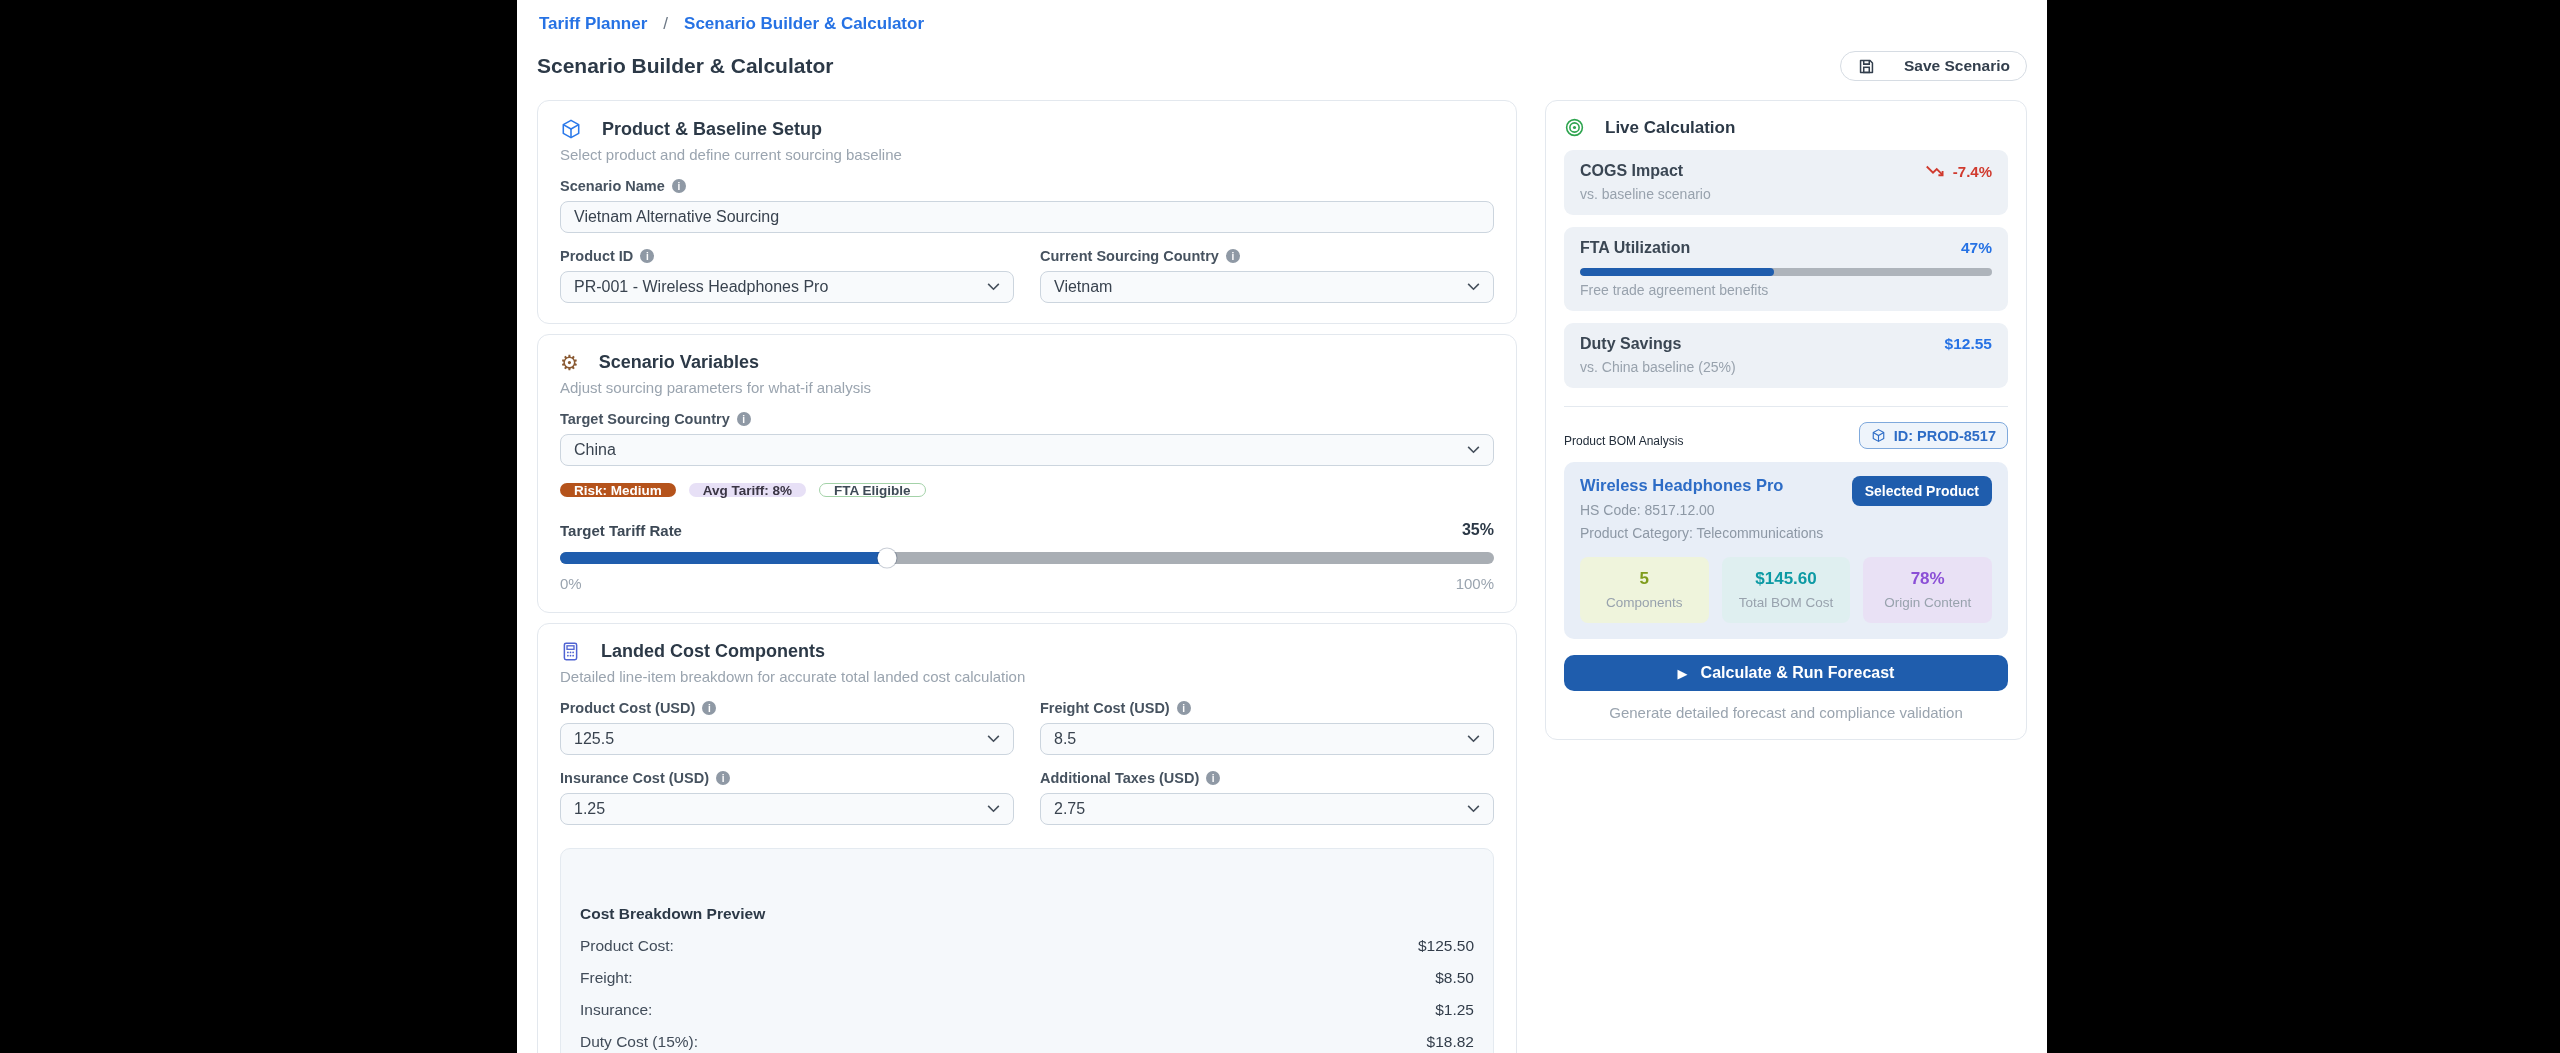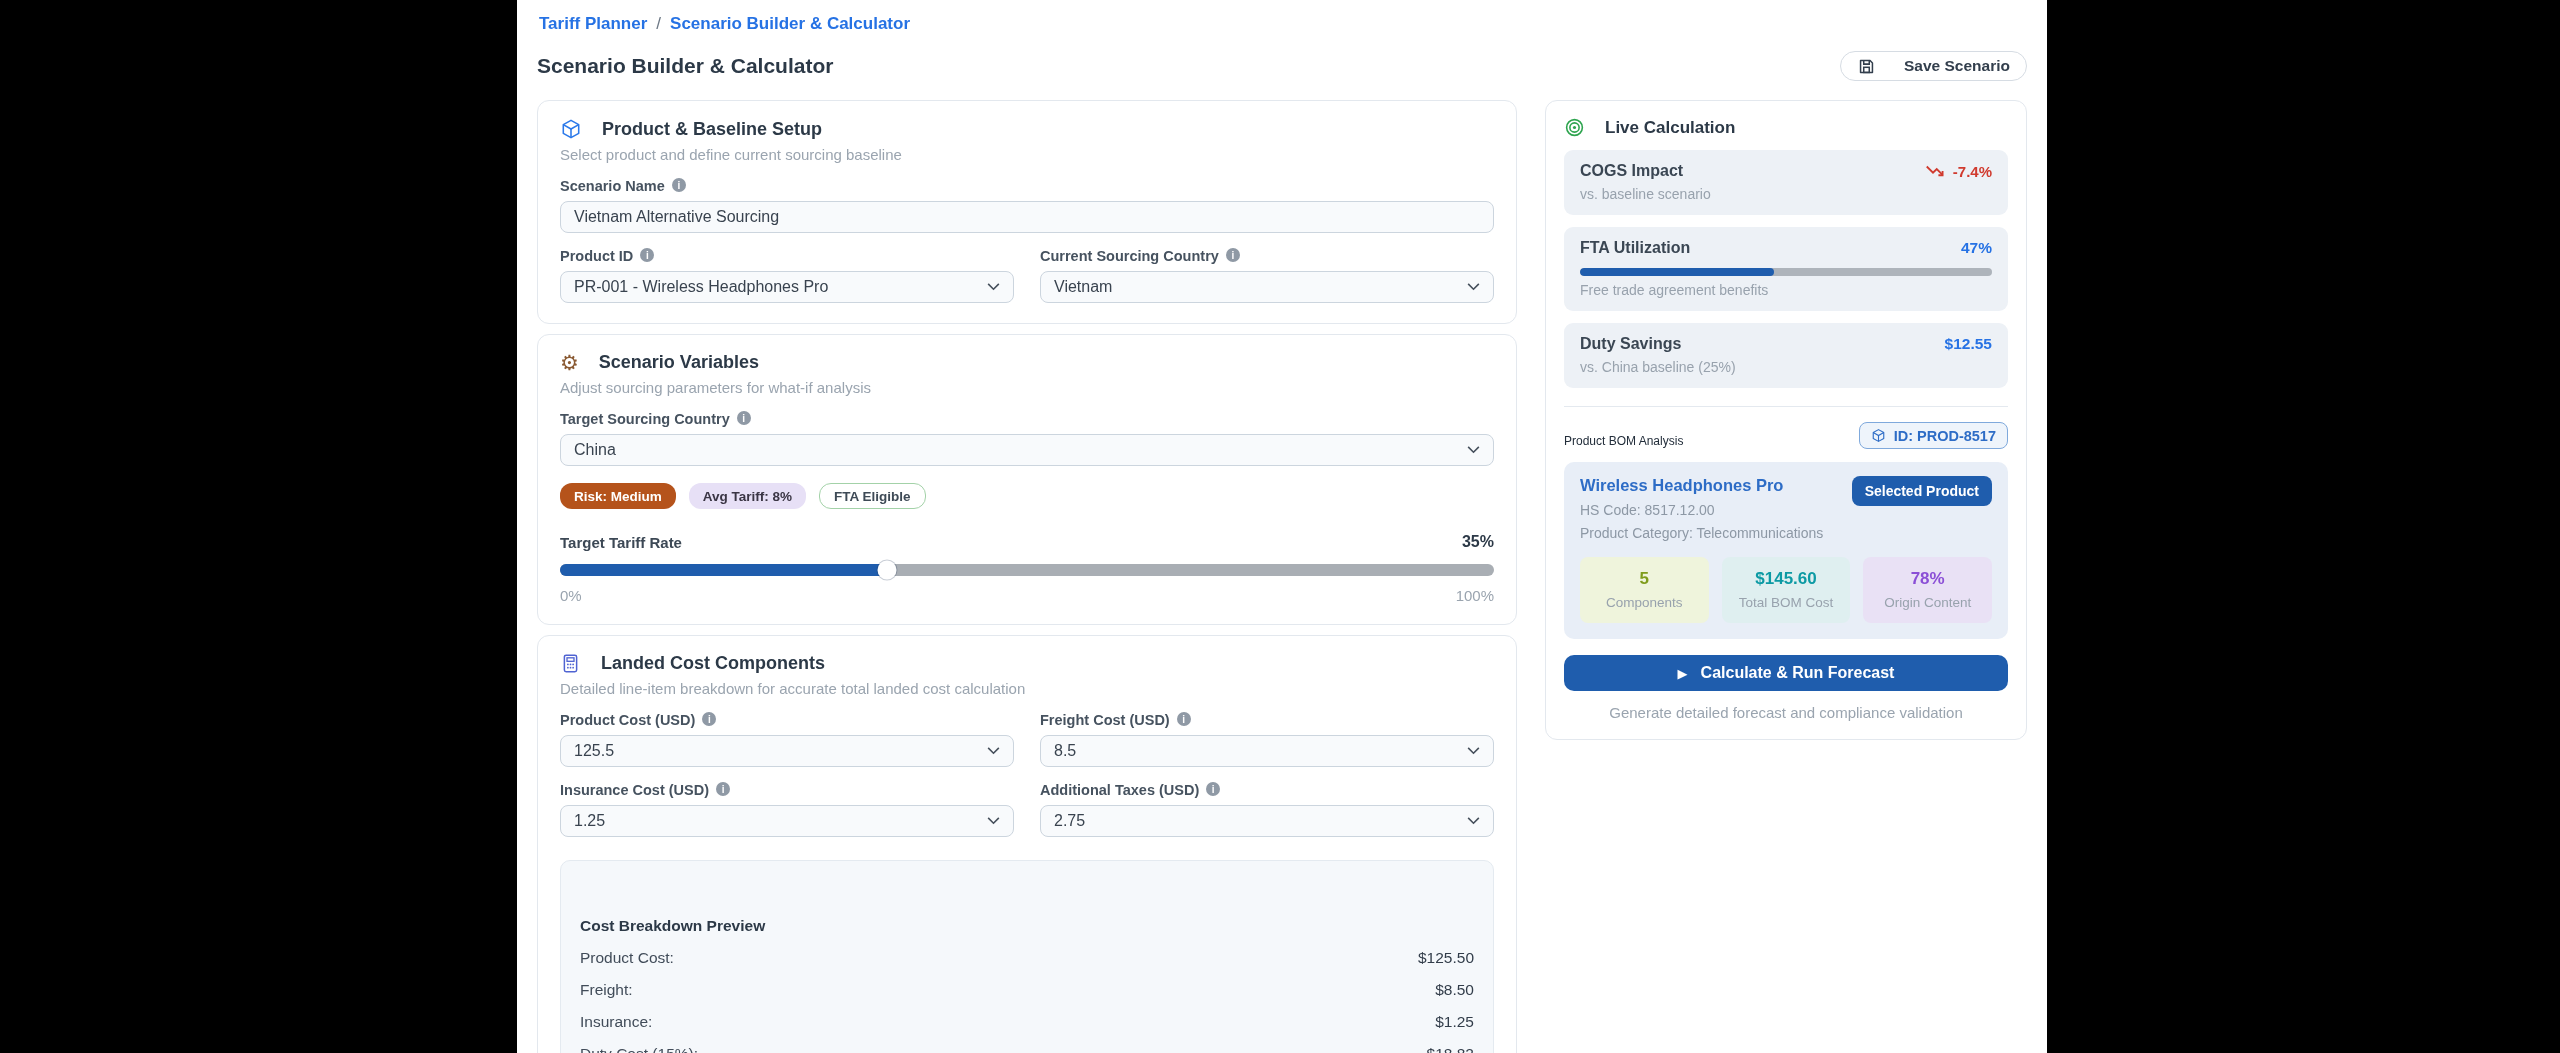--- a/index.html
+++ b/index.html
@@ -3,50 +3,50 @@
 <meta charset="utf-8">
 <style>
   * { margin:0; padding:0; box-sizing:border-box; }
   body { background:#000; }
   .screen { position:relative; width:2560px; height:1053px; background:#000; overflow:hidden;
             font-family:"Liberation Sans","DejaVu Sans",sans-serif; }
   .app { position:absolute; left:517px; top:0; width:1530px; height:1053px; background:#fff;
          padding:14px 20px 0; }
 
   
-  .breadcrumb { display:flex; align-items:center; gap:9px; margin-left:2px; font-size:17px; font-weight:bold; }
+  .breadcrumb { display:flex; align-items:center; gap:16px; margin-left:2px; font-size:17px; font-weight:bold; }
   .crumb { color:#2672e4; cursor:pointer; }
   .crumb-sep { color:#6d7885; font-weight:normal; }
   .header-row { display:flex; align-items:center; justify-content:space-between; margin-top:17px; }
   .page-title { font-size:21px; font-weight:bold; color:#2c3947; }
   .save-btn { display:flex; align-items:center; gap:28px; background:#fff; border:1px solid #d6dce3;
               border-radius:15px; height:30px; padding:0 16px; font-size:15.5px; font-weight:bold;
               color:#333f4d; cursor:pointer; }
 
   
   .main { display:flex; gap:28px; margin-top:19px; align-items:flex-start; }
   .left-col { flex:1; min-width:0; display:flex; flex-direction:column; gap:10px; }
   .card { background:#fff; border:1px solid #e3e8ee; border-radius:12px; padding:17px 22px 20px; }
   .card-title-row { display:flex; align-items:center; gap:20px; }
   .card-title { font-size:18px; font-weight:bold; color:#2c3947; }
   .card-sub { font-size:15px; color:#9aa4af; margin-top:6px; }
 
-  .field-label { display:flex; gap:7px; font-size:14.5px; font-weight:bold;
+  .field-label { display:flex; gap:7px; align-items:center; font-size:14.5px; font-weight:bold;
                  color:#46525f; margin:15px 0 7px; }
   .info { width:14px; height:14px; border-radius:50%; background:#8f99a5; color:#fff; font-size:10px;
           display:inline-flex; align-items:center; justify-content:center; font-weight:bold; flex:none; }
   .text-input, .select { height:32px; background:#f8fafc; border:1px solid #ccd5de; border-radius:8px;
           font-size:16px; color:#39434f; padding:0 13px; width:100%;
           font-family:"Liberation Sans","DejaVu Sans",sans-serif; }
   .select { display:flex; align-items:center; justify-content:space-between; cursor:pointer; }
   .grid-2 { display:grid; grid-template-columns:1fr 1fr; column-gap:26px; row-gap:0; }
 
   
   .badges { display:flex; gap:13px; margin-top:17px; }
-  .badge { height:26px; display:inline-flex; align-items:center; padding:0 14px; border-radius:12px;
+  .badge { height:14px; display:inline-flex; align-items:center; padding:0 14px; border-radius:12px;
            font-size:13.5px; font-weight:bold; }
   .badge.risk { background:#b5531b; color:#fff; }
   .badge.tariff { background:#e7e0f6; color:#3a3544; }
   .badge.fta { background:#fff; border:1px solid #a3d2a8; color:#3e4a56; }
 
   
   .slider-head { display:flex; justify-content:space-between; align-items:center; margin-top:24px; }
   .slider-label { font-size:15px; font-weight:bold; color:#3c4document; color:#3c4855; }
   .slider-value { font-size:16px; font-weight:bold; color:#2c3947; }
   .slider { position:relative; height:12px; border-radius:6px; background:#a9aeb4; margin-top:13px; cursor:pointer; }

